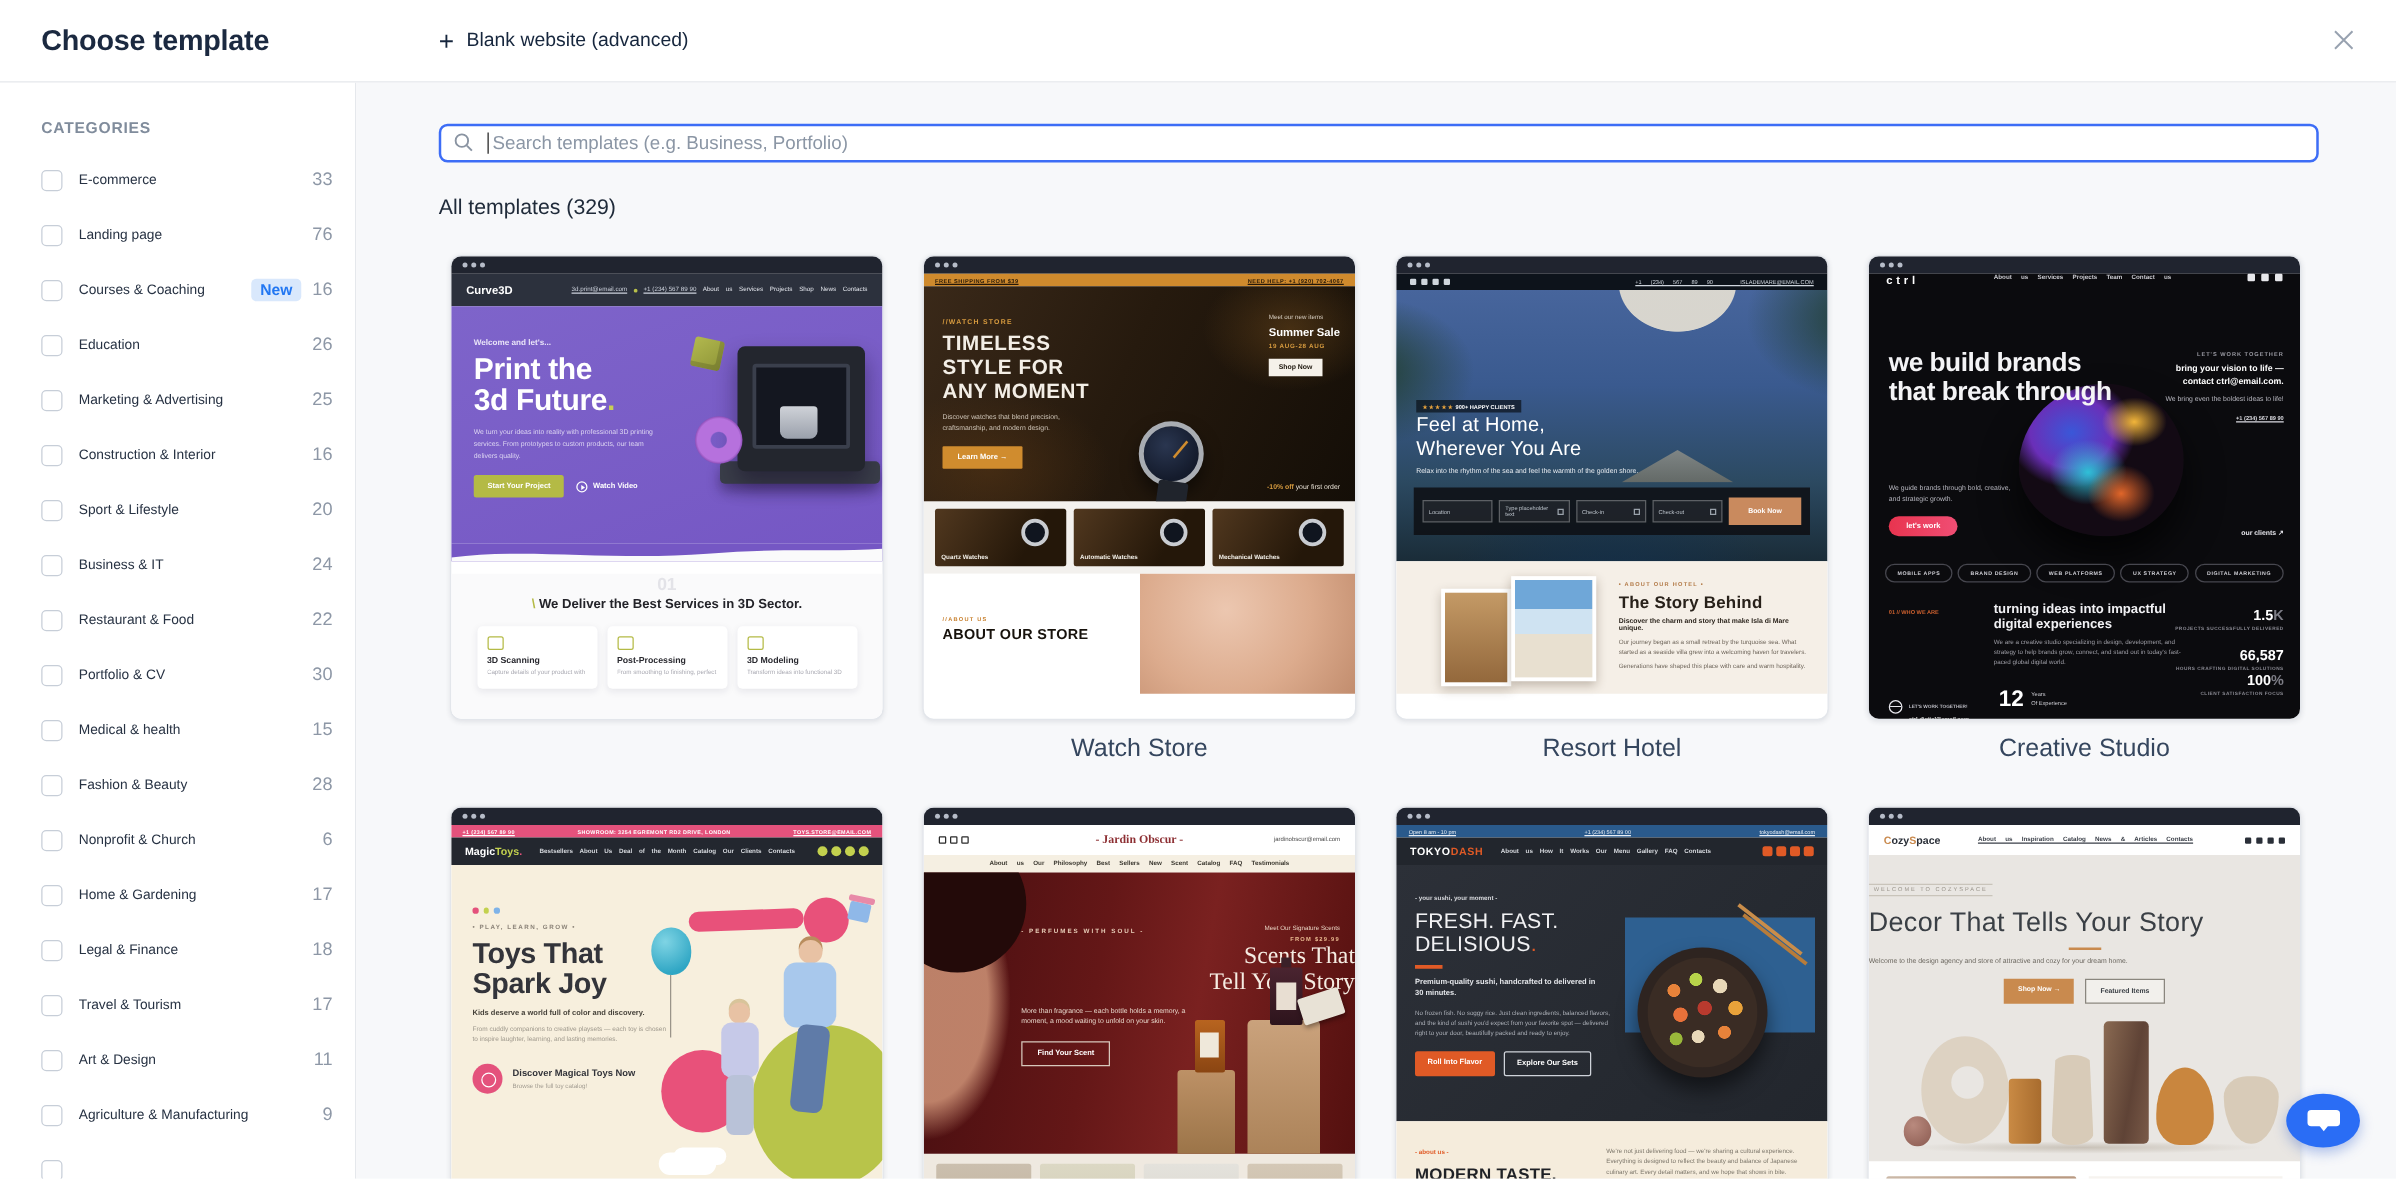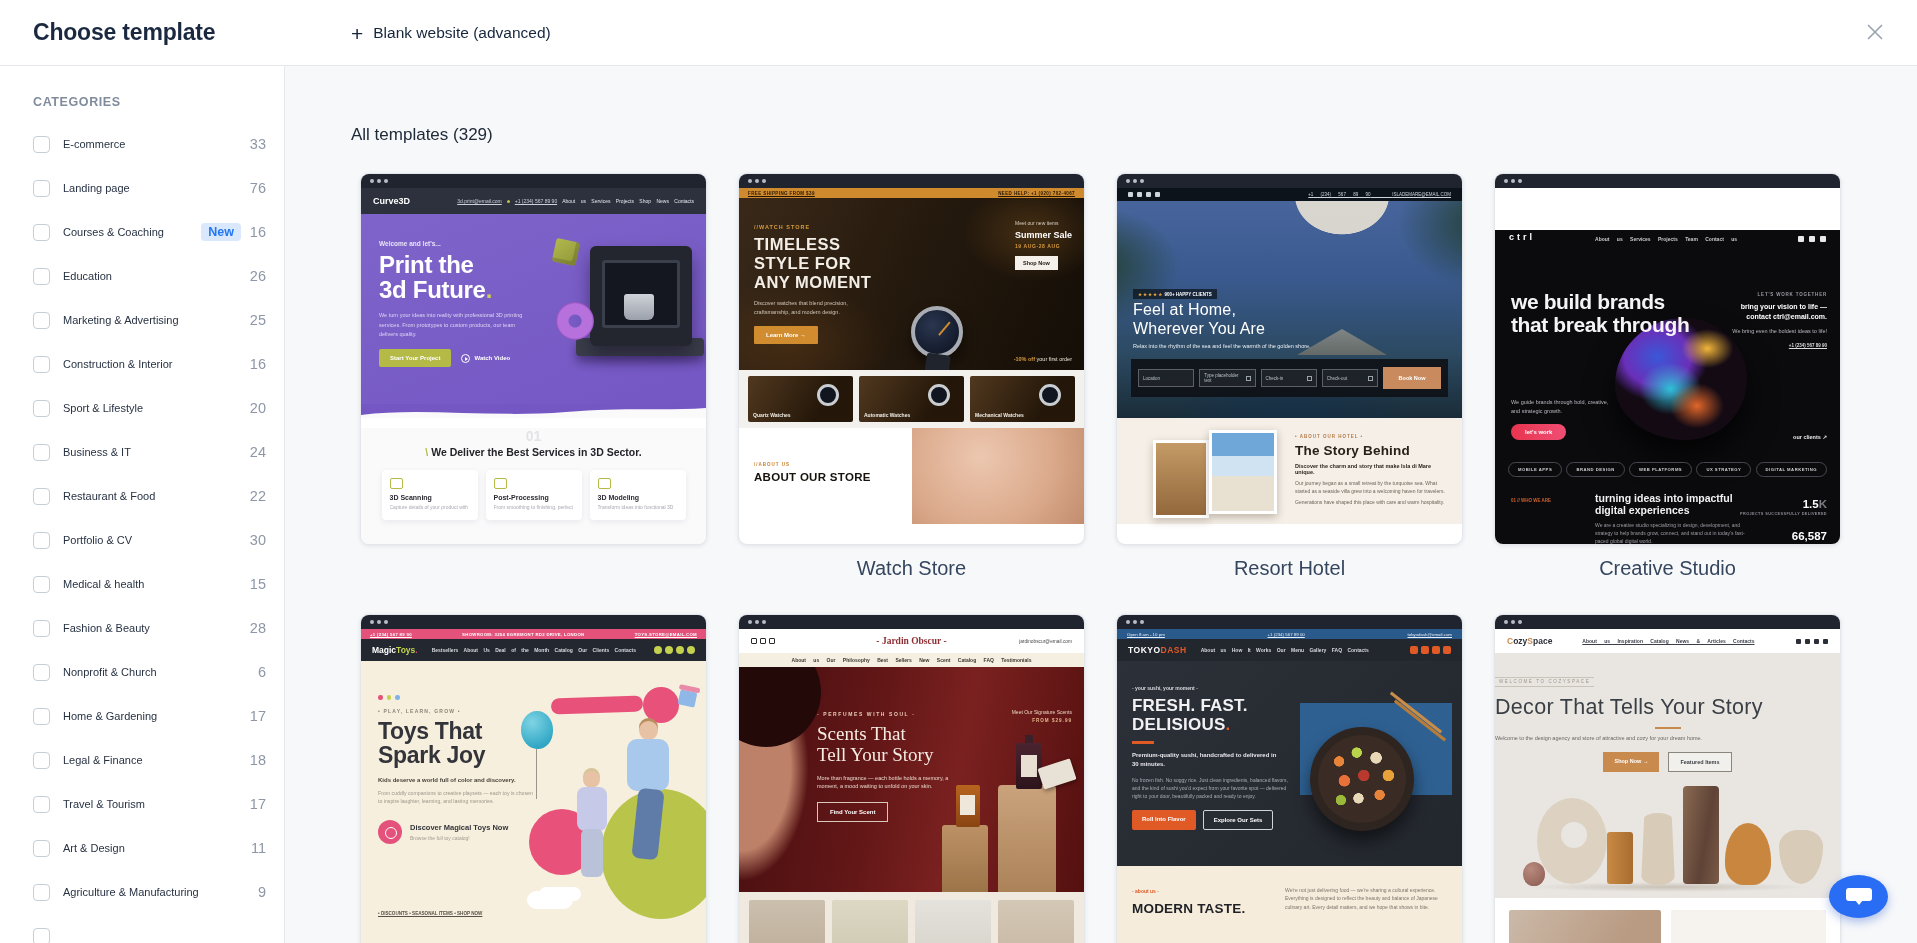--- a/index.html
+++ b/index.html
@@ -143,21 +143,21 @@
   .s2-ph2 { position:absolute; left:92px; top:12px; width:68px; height:84px; background:linear-gradient(#6fa7d8 0 30%, #cfe3f2 30% 55%, #e8e0d0 55%); border:3px solid #fff; box-shadow:0 3px 8px rgba(60,40,20,.3); }
   .s2-atext { position:absolute; left:178px; top:16px; width:152px; }
   .s2-ae { font-size:4.5px; font-weight:700; letter-spacing:1px; color:#b27946; }
   .s2-ah { font-size:13.5px; font-weight:800; color:#28211a; margin-top:4px; letter-spacing:0.2px; }
   .s2-as { font-size:5.5px; font-weight:700; color:#2c251d; margin-top:5px; }
   .s2-ab { font-size:5px; color:#6e655a; line-height:1.6; margin-top:4px; }
   .s2-ab2 { font-size:5px; color:#6e655a; margin-top:4px; }
 
   
   .s3 { background:#0b0b0e; height:358px; position:relative; }
-  .s3-head { height:24px; display:flex; align-items:flex-end; padding:12px 14px;margin-top:42px; }
+  .s3-head { height:24px; display:flex; align-items:flex-start; padding:0 14px; }
   .s3-logo { color:#fff; font-weight:800; font-size:9px; letter-spacing:3px; }
   .s3-links { margin-left:60px; font-size:5px; color:#c9c9cf; word-spacing:6px; font-weight:700; }
   .s3-soc { margin-left:auto; display:flex; gap:5px; }
   .s3-soc i { width:6px; height:6px; background:#e8e8ec; border-radius:1px; }
   .s3-h1 { position:absolute; left:16px; top:60px; width:180px; font-size:21px; line-height:1.1; font-weight:800; color:#f4f4f6; letter-spacing:-0.4px; }
   .s3-blob { position:absolute; left:120px; top:88px; width:132px; height:122px; border-radius:52% 48% 46% 54% / 55% 50% 50% 45%;
       background:
         radial-gradient(40px 30px at 70% 25%, #f2b53a, rgba(0,0,0,0) 65%),
         radial-gradient(45px 38px at 62% 72%, #e0662a, rgba(0,0,0,0) 60%),
         radial-gradient(50px 42px at 42% 58%, #2fc0d8, rgba(0,0,0,0) 62%),
@@ -236,21 +236,21 @@
   .s5-head { height:24px; background:#fff; display:flex; align-items:center; padding:0 12px; }
   .s5-soc { display:flex; gap:3px; }
   .s5-soc i { width:6px; height:6px; border:1px solid #2a2a2a; border-radius:1px; }
   .s5-logo { position:absolute; left:0; right:0; text-align:center; font-family:"Liberation Serif", serif; font-size:9.5px; font-weight:700; color:#8d2f33; }
   .s5-mail { margin-left:auto; font-size:4.8px; color:#4a4a4a; z-index:1; }
   .s5-nav { height:14px; background:#f5efe2; display:flex; align-items:center; justify-content:center; font-size:5px; color:#3a372f; word-spacing:6px; font-weight:700; }
   .s5-hero { position:relative; height:225px; overflow:hidden; background:linear-gradient(100deg,#470e10 0%, #641717 40%, #7a2120 62%, #54100f 100%); padding:44px 0 0 78px; }
   .s5-woman { position:absolute; left:-20px; top:0; width:110px; height:225px; background:radial-gradient(90px 150px at 20% 45%, #c98d72 0 55%, rgba(0,0,0,0) 75%); opacity:.9; }
   .s5-hair { position:absolute; left:-28px; top:-30px; width:110px; height:110px; border-radius:50%; background:#230a09; }
   .s5-eyebrow { font-size:5px; color:#e8cdb8; letter-spacing:1.6px; font-weight:700; position:relative; }
-  .s5-h1 { margin-top:6px; font-family:"Liberation Serif", serif; font-size:19px; line-height:1.12; color:#f5ece2; position:relative; }
+  .s5-h1 { margin-top:6px; font-family:"Liberation Serif", serif; font-size:19px; line-height:1.12; color:#f5ece2; position:relative;text-align:right; }
   .s5-body { margin-top:8px; width:140px; font-size:5.5px; line-height:1.6; color:#e8d8cc; position:relative; }
   .s5-cta { display:inline-block; margin-top:11px; border:1px solid #d8c8bc; color:#fff; font-size:6px; font-weight:700; padding:6px 12px; position:relative; }
   .s5-promo { position:absolute; right:12px; top:42px; text-align:right; }
   .s5-p1 { font-size:5px; color:#e8d3c2; }
   .s5-p2 { font-size:4.6px; font-weight:700; color:#e8b88f; letter-spacing:1px; margin-top:3px; }
   .s5-cyl1 { position:absolute; right:28px; top:118px; width:58px; height:110px; background:linear-gradient(#caa27c,#ab8258); border-radius:4px 4px 0 0; }
   .s5-cyl2 { position:absolute; right:96px; top:158px; width:46px; height:70px; background:linear-gradient(#bd9166,#9a7347); border-radius:3px 3px 0 0; }
   .s5-bot1 { position:absolute; right:42px; top:76px; width:26px; height:46px; background:linear-gradient(#4a2430,#2d141c); border-radius:2px; }
   .s5-bot1:before { content:""; position:absolute; left:9px; top:-8px; width:8px; height:8px; background:#3a2028; }
   .s5-bot1:after { content:""; position:absolute; left:5px; top:12px; width:16px; height:22px; background:#e8ded2; }
@@ -263,21 +263,21 @@
   
   .s6-top { height:10px; background:#2a5a8c; display:flex; align-items:center; justify-content:space-between; padding:0 10px; font-size:4.4px; color:#e8eef5; text-decoration:underline; }
   .s6-nav { height:22px; background:#22262d; display:flex; align-items:center; padding:0 11px; }
   .s6-logo { font-size:8.5px; font-weight:800; letter-spacing:0.5px; }
   .s6-la { color:#fff; } .s6-lb { color:#e05a26; }
   .s6-links { margin-left:14px; font-size:5px; font-weight:700; color:#d6d9de; word-spacing:4px; }
   .s6-soc { margin-left:auto; display:flex; gap:3px; }
   .s6-soc i { width:8px; height:8px; border-radius:2px; background:#e05a26; }
   .s6-hero { position:relative; height:205px; background:linear-gradient(135deg,#2c3038,#262a31 60%,#22262d); padding:24px 0 0 15px; overflow:hidden; }
   .s6-eyebrow { font-size:5px; color:#d8dade; font-weight:700; }
-  .s6-h1 { margin-top:6px; font-size:17px; line-height:1.1; font-weight:700; color:#f2f2f4; letter-spacing:0.2px; }
+  .s6-h1 { margin-top:6px; font-size:17px; line-height:1.1; font-weight:400; color:#f2f2f4; letter-spacing:0.2px; }
   .s6-period { color:#e05a26; }
   .s6-rule { width:22px; height:2.5px; background:#e05a26; margin-top:7px; }
   .s6-sub { margin-top:7px; width:150px; font-size:6px; font-weight:700; color:#e4e6ea; line-height:1.5; }
   .s6-body { margin-top:7px; width:162px; font-size:5px; color:#a9adb5; line-height:1.6; }
   .s6-btns { margin-top:10px; display:flex; gap:7px; }
   .s6-b1 { background:#e05a26; color:#fff; font-size:6px; font-weight:700; padding:6px 10px; border-radius:2px; }
   .s6-b2 { border:1px solid #cfd3da; color:#fff; font-size:6px; font-weight:700; padding:6px 10px; border-radius:2px; }
   .s6-blue { position:absolute; right:10px; top:42px; width:152px; height:92px; background:#2e6091; }
   .s6-plate { position:absolute; right:38px; top:24px; width:104px; height:104px; border-radius:50%; background:#2e2420;
       box-shadow:0 10px 16px rgba(0,0,0,.5); }
@@ -464,20 +464,28 @@
             <span class="cat-spacer"></span>
             <span class="cat-count">9</span>
           </div>
         <div class="cat-item">
             <span class="cb"></span>
           </div>
       </div>
     </aside>
 
     <main class="main">
+      <div class="search-wrap">
+        <svg class="search-icon" width="16" height="16" viewBox="0 0 16 16">
+            <circle cx="6.5" cy="6.5" r="5" stroke="#8a94a2" stroke-width="1.5" fill="none"></circle>
+            <path d="M10.5 10.5 L14.5 14.5" stroke="#8a94a2" stroke-width="1.5"></path>
+          </svg>
+        <span class="caret"></span>
+        <input class="search-input" type="text" placeholder="Search templates (e.g. Business, Portfolio)" style="">
+      </div>
       <div class="results-heading">All templates (329)</div>
 
       <div class="grid">
 
         <div class="tcard">
           <div class="t">
             <div class="chrome">
                 <i></i>
                 <i></i>
                 <i></i>

